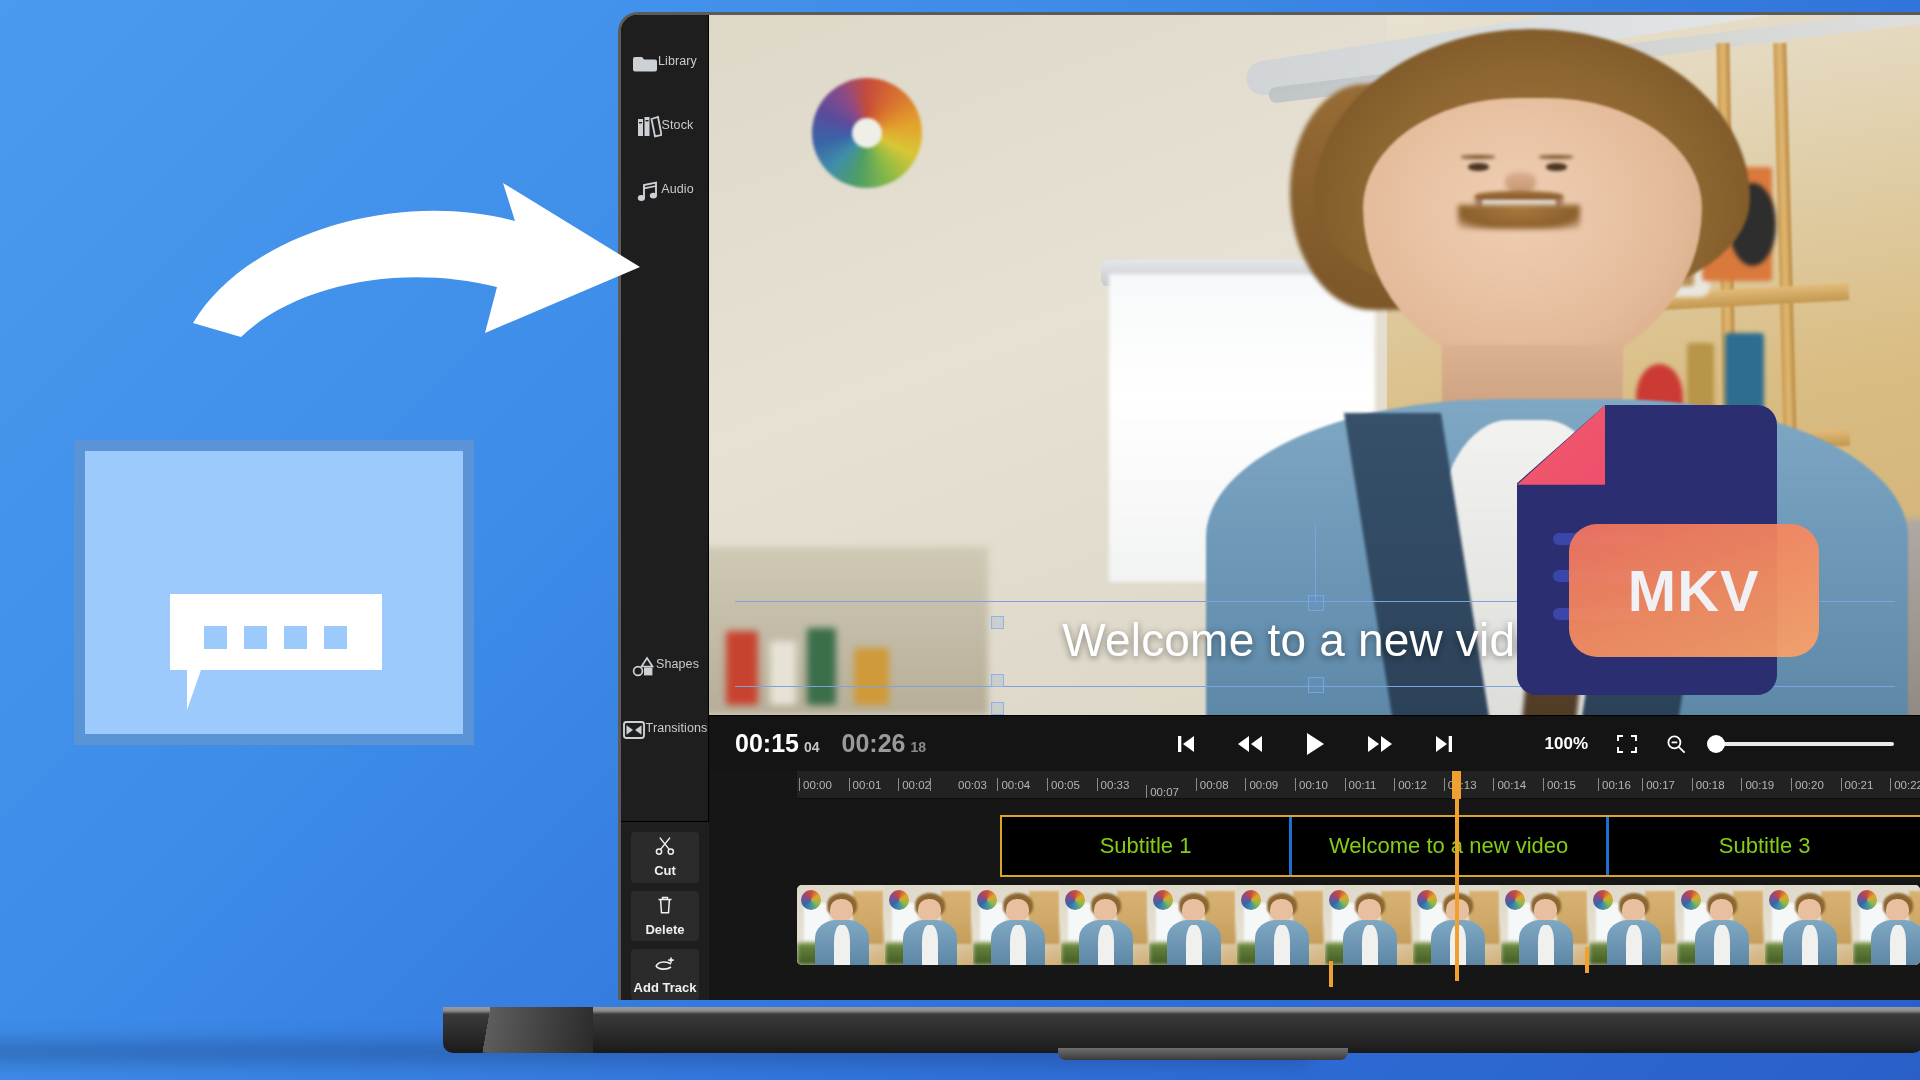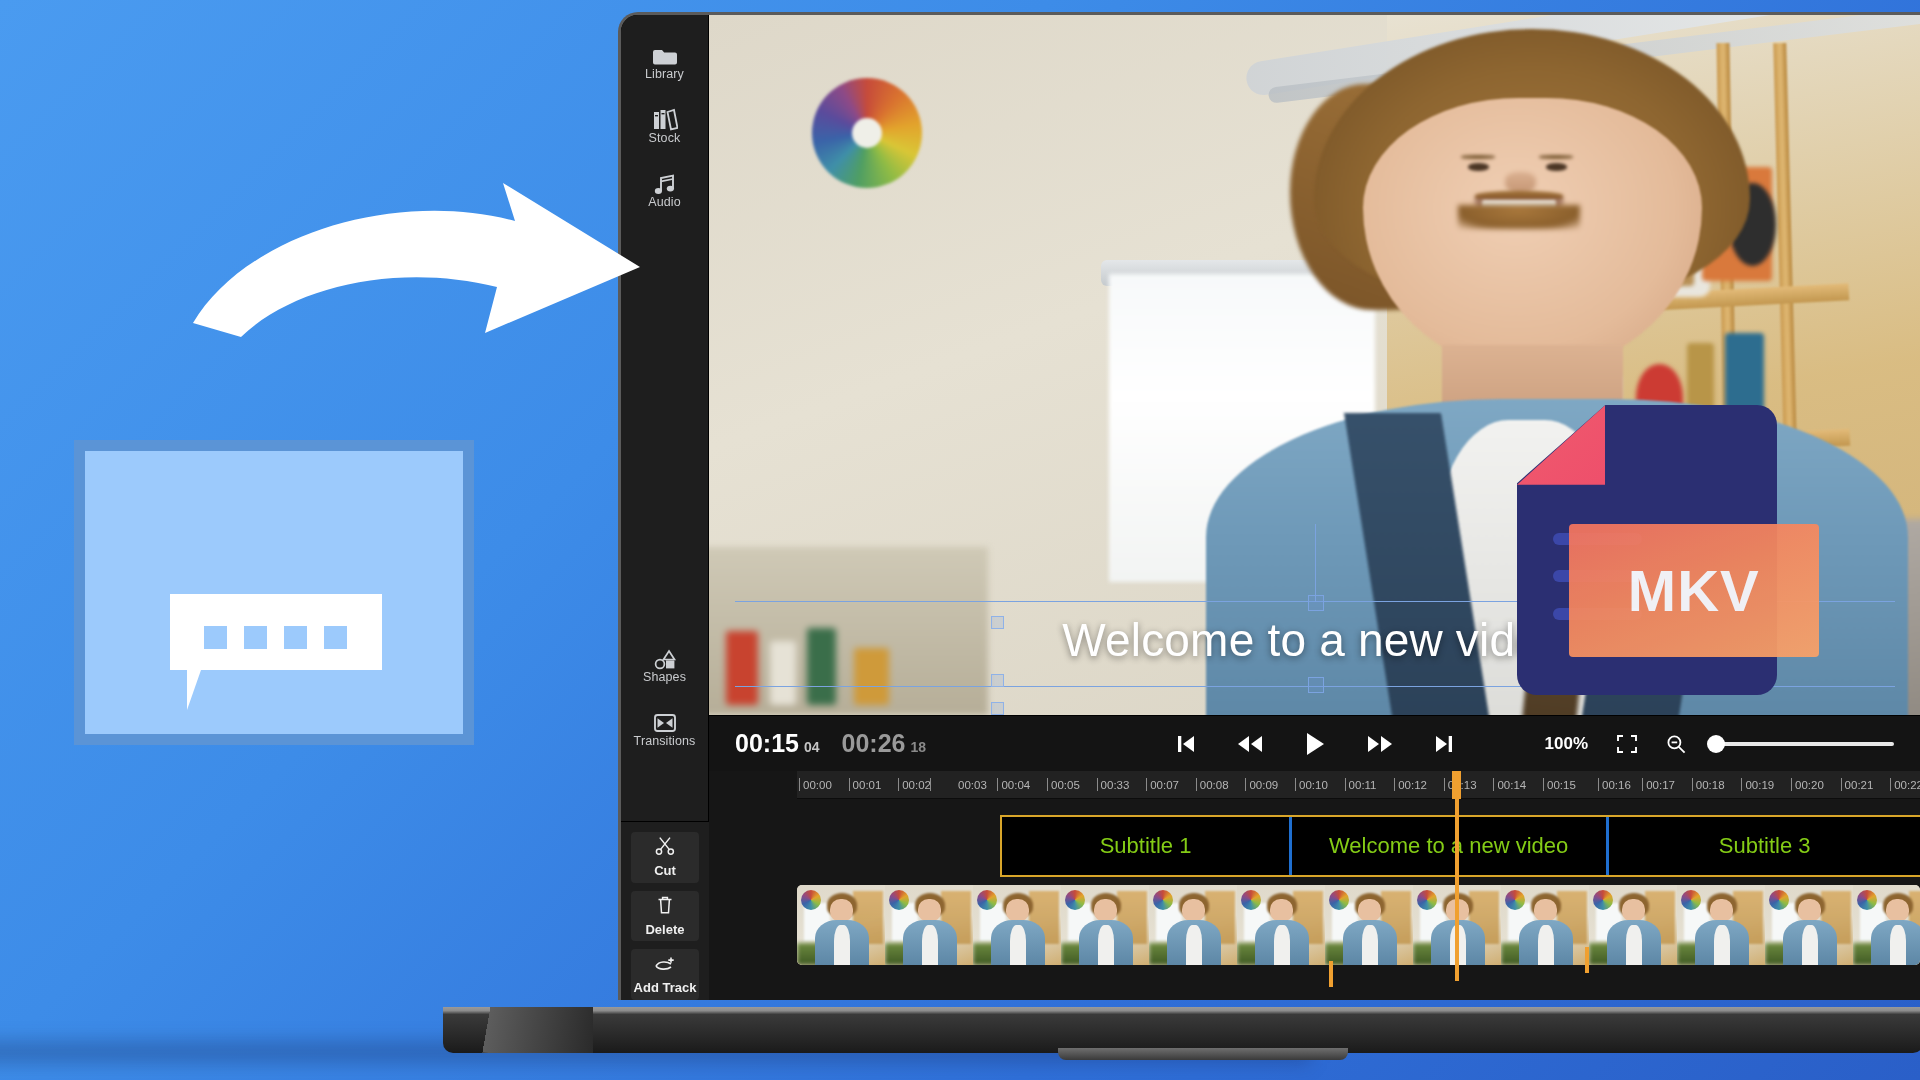--- a/index.html
+++ b/index.html
@@ -65,21 +65,21 @@
   #app{ position:absolute; inset:0; display:flex; background:#0d0d0d; }
 
   
   #rail{
     width:88px; flex:0 0 88px; background:#1e1e1e; display:flex; flex-direction:column;
     border-right:1px solid #000; padding-top:14px;
   }
   #rail-top{ flex:0 0 auto; }
   #rail-spacer{ flex:1 1 auto; }
   .rail-item{
-    height:64px; display:flex; flex-direction:column; align-items:center; justify-content:center;
+    height:64px; display:flex; flex-direction:row; align-items:center; justify-content:center;
     color:#c7c9cc; cursor:pointer;
   }
   .rail-item .glyph{ height:26px; display:flex; align-items:flex-end; }
   .rail-item .lbl{ font-size:12.5px; letter-spacing:.1px; color:#c9cbce; }
   #rail-bottom{ flex:0 0 auto; padding-bottom:6px; }
 
   
   #tools{
     position:absolute; left:0; top:806px; width:88px; bottom:0;
     background:#1e1e1e; border-top:1px solid #000; z-index:3;
@@ -209,21 +209,21 @@
   #mkv-fold{
     position:absolute; left:0; top:0; width:34%; height:27.5%;
     background:linear-gradient(135deg,#f05b6e 0%,#ee4f6b 100%);
     clip-path:polygon(100% 0,100% 100%,0 100%);
     border-top-left-radius:18px;
   }
   .mkv-line{ position:absolute; left:14%; height:12px; width:34%; background:#3b47a8; border-radius:6px; }
   #mkv-badge{
     position:absolute; left:20%; top:41%; width:96%; height:46%;
     background:linear-gradient(160deg,#f5745f 0%,#f78a5e 45%,#f9a268 100%);
-    border-radius:4px; opacity:.93;
+    border-radius:28px; opacity:.93;
     display:flex; align-items:center; justify-content:center;
   }
   #mkv-badge span{ color:#fff; font-size:58px; font-weight:bold; letter-spacing:1px; }
 
   
   #playbar{
     flex:0 0 56px; background:#141414; display:flex; align-items:center;
     padding:0 26px; position:relative; border-top:1px solid #000;
   }
   #tc{ display:flex; align-items:baseline; gap:22px; }
@@ -592,21 +592,21 @@
                 <span>00:04</span>
               </div>
               <div class="tick" style="left: 250px;">
                 <i></i>
                 <span>00:05</span>
               </div>
               <div class="tick" style="left: 299.6px;">
                 <i></i>
                 <span>00:33</span>
               </div>
-              <div class="tick" style="left: 349.2px;">
+              <div class="tick" style="left: 349.2px; align-items: flex-end;">
                 <i></i>
                 <span>00:07</span>
               </div>
               <div class="tick" style="left: 398.8px;">
                 <i></i>
                 <span>00:08</span>
               </div>
               <div class="tick" style="left: 448.4px;">
                 <i></i>
                 <span>00:09</span>

